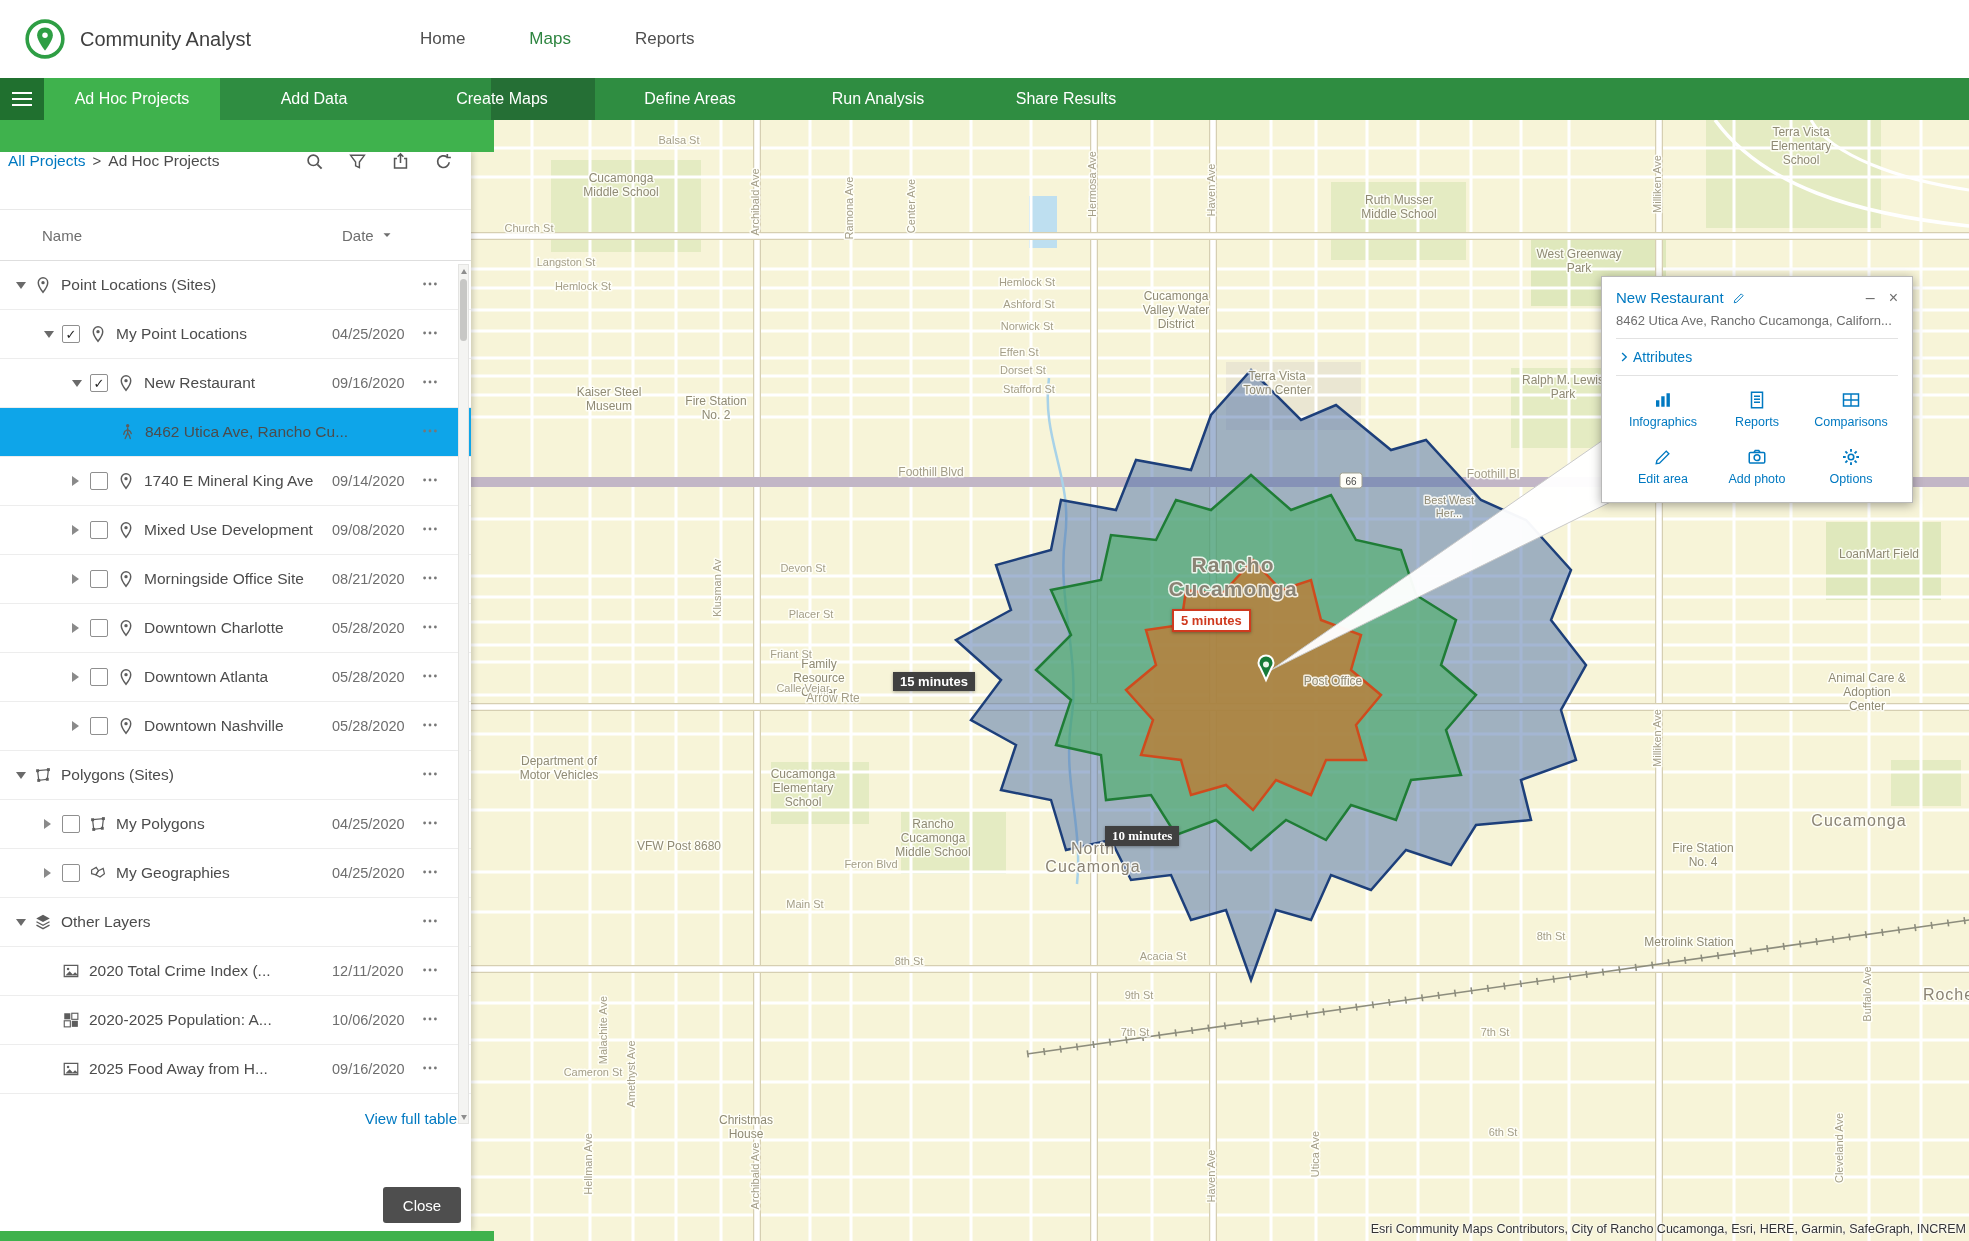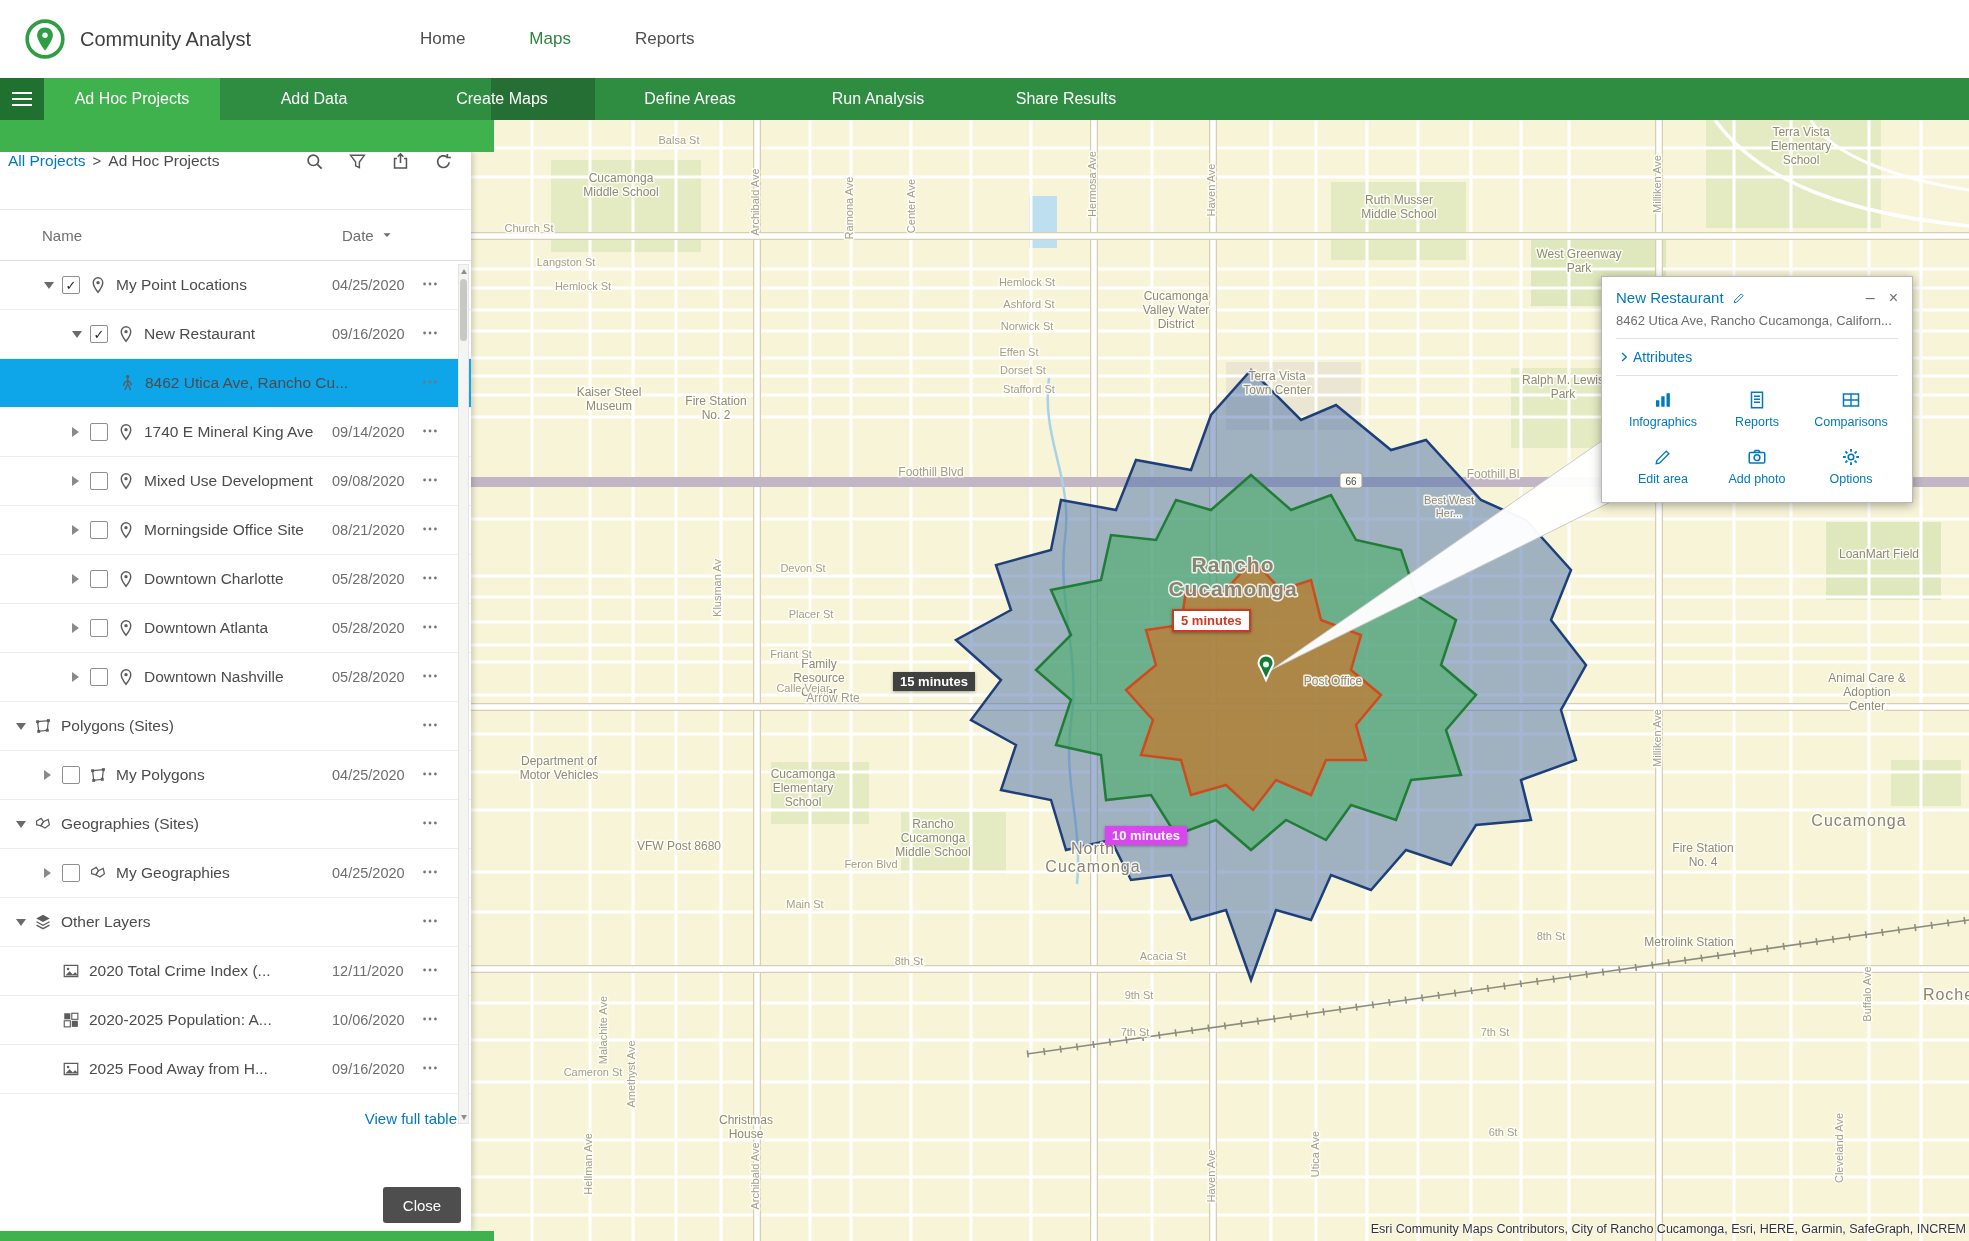--- a/index.html
+++ b/index.html
@@ -70,21 +70,21 @@
   .mlabel{fill:#8f8a74;paint-order:stroke;stroke:rgba(255,255,250,.85);stroke-width:3px;stroke-linejoin:round;}
   .mlabel.street{fill:#a49e88;}
   .mlabel.city{fill:#8a8374;letter-spacing:1px;}
   .mlabel.bold{font-weight:bold;}
   .zone15{fill:#4a6da8;fill-opacity:.5;stroke:#1d3f7a;stroke-width:2.5;}
   .zone10{fill:#3fae5c;fill-opacity:.55;stroke:#1f7d36;stroke-width:2.5;}
   .zone5{fill:#c7762c;fill-opacity:.7;stroke:#cf4b1d;stroke-width:2.5;}
   .wedge{fill:#ffffff;fill-opacity:.96;stroke:#c9c9c9;stroke-width:1;}
   .dlabel{position:absolute;font-size:13px;font-weight:bold;padding:2px 7px;white-space:nowrap;z-index:9;box-shadow:0 1px 3px rgba(0,0,0,.35);}
   .dl-navy{background:#404040;color:#fff;}
-  .dl-green{background:#d946ef;color:#fff;}
+  .dl-green{background:#404040;color:#fff;font-family:Liberation Serif, serif;}
   .dl-red{background:#fff;color:#cf3a1f;border:2px solid #cf3a1f;}
   .attribution{position:absolute;right:3px;bottom:5px;font-size:12.5px;color:#333;z-index:8;white-space:nowrap;text-shadow:0 0 2px #fff,0 0 2px #fff,0 0 3px #fff;pointer-events:none;}
 
   
   .popup{position:absolute;left:1130px;top:156px;width:312px;background:#fff;border:1px solid #b9b9b9;box-shadow:0 2px 10px rgba(0,0,0,.35);z-index:15;padding:12px 14px 16px;box-sizing:border-box;}
   .popup-head{display:flex;align-items:center;}
   .popup-title{color:#0079c1;font-size:15px;}
   .pencil-btn{color:#0079c1;margin-left:8px;cursor:pointer;}
   .pencil-btn svg{width:14px;height:14px;display:block;}
   .popup-ctrls{margin-left:auto;display:flex;gap:14px;color:#6e6e6e;font-size:16px;}
@@ -446,20 +446,35 @@
       <span class="col-date">
         <span>Date</span>
         <span>
           <svg viewBox="0 0 16 16">
               <path d="M4 6l4 4.4L12 6Z" fill="#6e6e6e"></path>
             </svg>
         </span>
       </span>
     </div>
     <div id="rows">
+        <div class="prow" style="padding-left: 16px;">
+          <span class="exp open"></span>
+          <span class="icn ricon">
+            <svg viewBox="0 0 16 16">
+              <path d="M8 1.6C5.6 1.6 3.8 3.5 3.8 5.9 3.8 9 8 14.4 8 14.4s4.2-5.4 4.2-8.5C12.2 3.5 10.4 1.6 8 1.6Z" fill="none" stroke="currentColor" stroke-width="1.3"></path>
+              <circle cx="8" cy="5.9" r="1.5" fill="currentColor"></circle>
+            </svg>
+          </span>
+          <span class="rlabel">Point Locations (Sites)</span>
+          <span class="rmenu"><svg viewBox="0 0 16 16">
+              <circle cx="3.2" cy="8" r="1.25" fill="currentColor"></circle>
+              <circle cx="8" cy="8" r="1.25" fill="currentColor"></circle>
+              <circle cx="12.8" cy="8" r="1.25" fill="currentColor"></circle>
+            </svg></span>
+        </div>
         <div class="prow" style="padding-left: 44px;">
           <span class="exp open"></span>
           <span class="cbx">✓</span>
           <span class="icn ricon">
             <svg viewBox="0 0 16 16">
               <path d="M8 1.6C5.6 1.6 3.8 3.5 3.8 5.9 3.8 9 8 14.4 8 14.4s4.2-5.4 4.2-8.5C12.2 3.5 10.4 1.6 8 1.6Z" fill="none" stroke="currentColor" stroke-width="1.3"></path>
               <circle cx="8" cy="5.9" r="1.5" fill="currentColor"></circle>
             </svg>
           </span>
           <span class="rlabel">My Point Locations</span>
@@ -629,35 +644,20 @@
             <svg viewBox="0 0 16 16">
               <path d="M3.2 4.2 12.8 3.2 11.8 11.8 4.2 12.8Z" fill="none" stroke="currentColor" stroke-width="1.1"></path>
               <rect x="1.9" y="2.9" width="2.6" height="2.6" fill="currentColor"></rect>
               <rect x="11.5" y="1.9" width="2.6" height="2.6" fill="currentColor"></rect>
               <rect x="10.5" y="10.5" width="2.6" height="2.6" fill="currentColor"></rect>
               <rect x="2.9" y="11.5" width="2.6" height="2.6" fill="currentColor"></rect>
             </svg>
           </span>
           <span class="rlabel">My Polygons</span>
           <span class="rdate">04/25/2020</span>
-          <span class="rmenu"><svg viewBox="0 0 16 16">
-              <circle cx="3.2" cy="8" r="1.25" fill="currentColor"></circle>
-              <circle cx="8" cy="8" r="1.25" fill="currentColor"></circle>
-              <circle cx="12.8" cy="8" r="1.25" fill="currentColor"></circle>
-            </svg></span>
-        </div>
-        <div class="prow" style="padding-left: 16px;">
-          <span class="exp open"></span>
-          <span class="icn ricon">
-            <svg viewBox="0 0 16 16">
-              <path d="M2.3 5.4 6.4 3l2 3-2.3 3.6-3.8-1Z" fill="none" stroke="currentColor" stroke-width="1.1"></path>
-              <path d="M8.4 6l4.2-2 1.1 4.6-3.9 3-3.7-2Z" fill="none" stroke="currentColor" stroke-width="1.1"></path>
-            </svg>
-          </span>
-          <span class="rlabel">Geographies (Sites)</span>
           <span class="rmenu"><svg viewBox="0 0 16 16">
               <circle cx="3.2" cy="8" r="1.25" fill="currentColor"></circle>
               <circle cx="8" cy="8" r="1.25" fill="currentColor"></circle>
               <circle cx="12.8" cy="8" r="1.25" fill="currentColor"></circle>
             </svg></span>
         </div>
         <div class="prow" style="padding-left: 44px;">
           <span class="exp closed"></span>
           <span class="cbx"></span>
           <span class="icn ricon">

